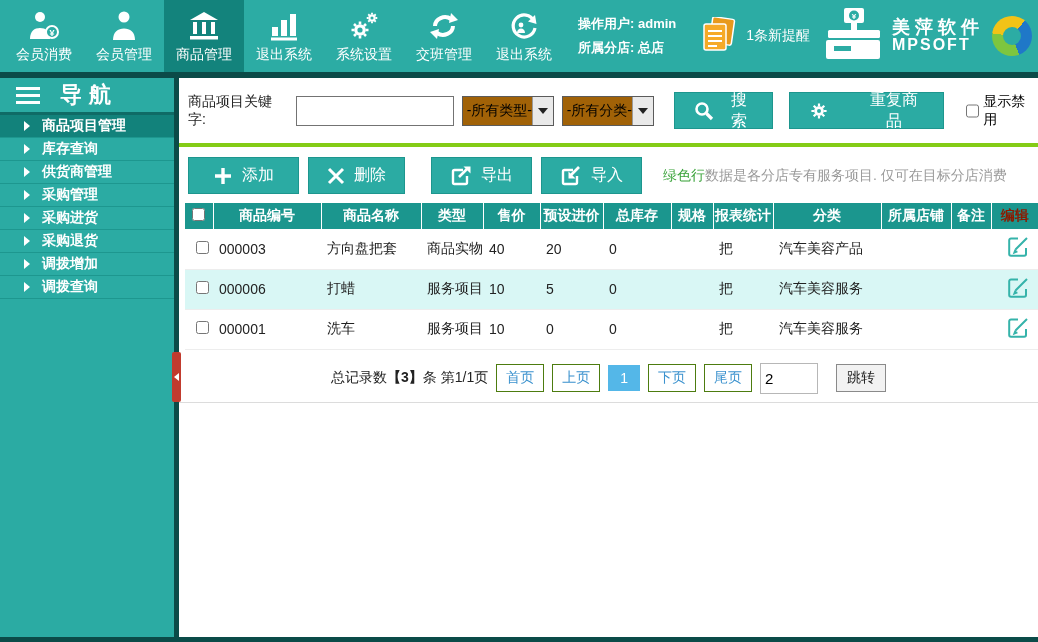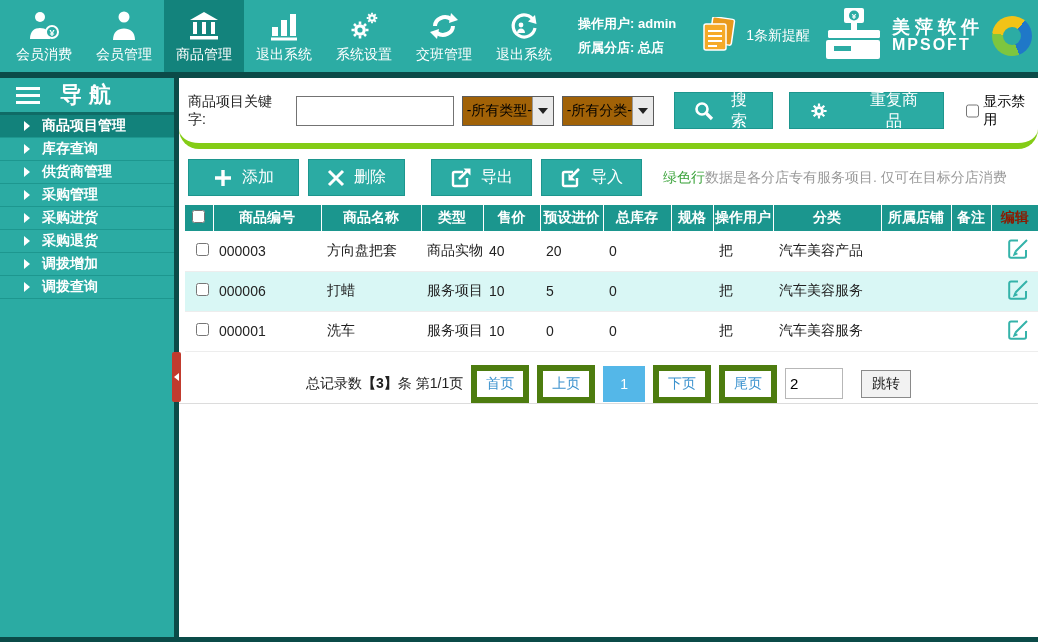--- a/index.html
+++ b/index.html
@@ -32,21 +32,21 @@
   .side-item { height:23px; display:flex; align-items:center; gap:12px; padding-left:24px; color:#fff; font-size:14px; font-weight:bold; border-bottom:1px solid #1D978F; cursor:pointer; }
   .side-item.active { background:#12827B; }
   .tri { width:0; height:0; border-left:6px solid #fff; border-top:5px solid transparent; border-bottom:5px solid transparent; }
   .vsep { position:absolute; left:174px; top:78px; width:5px; height:564px; background:#0B4B48; }
   .handle { position:absolute; left:172px; top:352px; width:9px; height:50px; background:#C13B2E; border-radius:2px; display:flex; align-items:center; justify-content:center; z-index:5; cursor:pointer; }
   .handle .tri-l { width:0; height:0; border-right:5px solid #fff; border-top:4px solid transparent; border-bottom:4px solid transparent; }
   .botstrip { position:absolute; left:0; top:637px; width:1038px; height:5px; background:#0B4B48; }
 
   
   .main { position:absolute; left:179px; top:78px; width:859px; height:559px; background:#fff; }
-  .search-row { display:flex; align-items:center; gap:8px; padding:14px 0 14px 9px; border-bottom:6px solid #84cc16;border-radius:20px; }
+  .search-row { display:flex; align-items:center; gap:8px; padding:14px 0 14px 9px; border-bottom:4px solid #84cc16; }
   .search-row .lbl { font-size:14px; color:#222; }
   .kw-input { width:158px; height:30px; border:1px solid #737373; font-size:14px; padding:0 5px; }
   .win-select { width:92px; height:30px; border:1px solid #5b5b5b; background:#a16207; display:flex; align-items:center; cursor:pointer; }
   .win-select .sel-text { flex:1; font-size:14px; padding-left:4px; white-space:nowrap; }
   .win-select .sel-btn { width:22px; height:28px; background:#E9E9E9; border-left:1px solid #9a9a9a; display:flex; align-items:center; justify-content:center; }
   .chev { width:0; height:0; border-top:6px solid #222; border-left:5px solid transparent; border-right:5px solid transparent; }
   .tbtn { display:inline-flex; align-items:center; justify-content:center; gap:9px; background:#2BABA3; border:1px solid #1D968E; color:#fff; font-size:16px; cursor:pointer; height:37px; padding:0 18px; }
   .tbtn svg { flex:none; }
   .chk-wrap { display:flex; align-items:center; gap:4px; margin-left:14px; font-size:14px; }
   .chk-wrap input { width:14px; height:14px; }
@@ -61,23 +61,23 @@
   table.grid th { background:#1B968E; color:#fff; font-size:14px; font-weight:bold; height:26px; border-right:1px solid #fff; text-align:center; overflow:hidden; white-space:nowrap; }
   table.grid th:last-child { border-right:none; }
   table.grid th.edit-h { color:#8B1A00; }
   table.grid td { height:40px; font-size:14px; color:#222; border-bottom:1px solid #EDEDED; padding-left:6px; overflow:hidden; white-space:nowrap; }
   tr.hl td { background:#D9F7F5; }
   td.link { color:#4E8CC7; cursor:pointer; }
   td.c { text-align:center; padding-left:0; }
   .editbtn { display:inline-flex; cursor:pointer; }
 
   
-  .pager { display:flex; align-items:center; justify-content:center; gap:8px; margin-top:13px; padding-bottom:0; border-bottom:1px solid #DCDCDC; font-size:14px; color:#222; }
+  .pager { display:flex; align-items:center; justify-content:center; gap:8px; margin-top:13px; padding-bottom:8px; border-bottom:1px solid #DCDCDC; font-size:14px; color:#222; }
   .pager .sum b { font-weight:bold; }
-  .pbtn { border:6px solid #4d7c0f; background:#fff; color:#3B92CE; font-size:14px; padding:4px 9px; cursor:pointer; }
+  .pbtn { border:1px solid #4d7c0f; background:#fff; color:#3B92CE; font-size:14px; padding:4px 9px; cursor:pointer; }
   .pbtn.cur { background:#54B7E8; color:#fff; border-color:#54B7E8; padding:4px 11px; }
   .jump-input { width:58px; height:31px; border:1px solid #B7B7B7; font-size:15px; padding:1px 4px; vertical-align:middle; }
   .jbtn { border:1px solid #8a8a8a; background:#F2F2F2; color:#222; font-size:14px; padding:4px 10px; margin-left:10px; cursor:pointer; }
 </style>
 </head>
 <body>
 
 <div class="app">
 
   <div class="topbar">
@@ -351,21 +351,21 @@
       <thead>
         <tr>
           <th><input type="checkbox" style=""></th>
           <th>商品编号</th>
           <th>商品名称</th>
           <th>类型</th>
           <th>售价</th>
           <th>预设进价</th>
           <th>总库存</th>
           <th>规格</th>
-          <th>操作用户</th>
+          <th>报表统计</th>
           <th>分类</th>
           <th>所属店铺</th>
           <th>备注</th>
           <th class="edit-h">编辑</th>
         </tr>
       </thead>
       <tbody>
         <tr>
           <td class="c"><input type="checkbox" style=""></td>
           <td class="link">000003</td>

